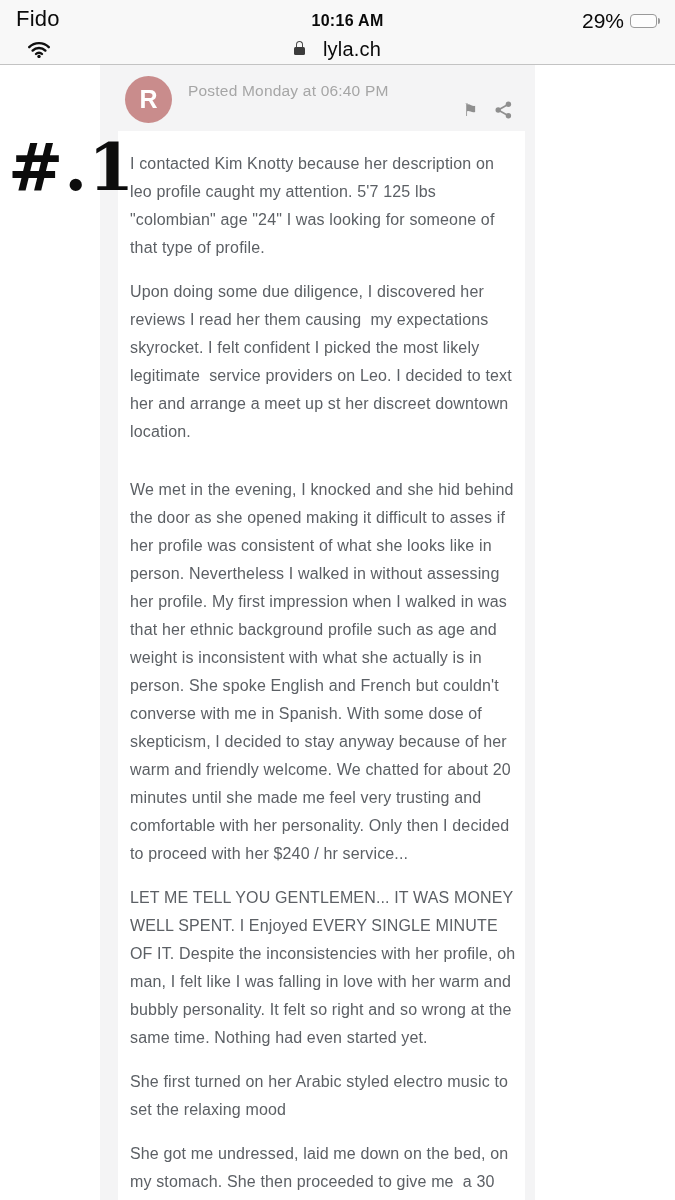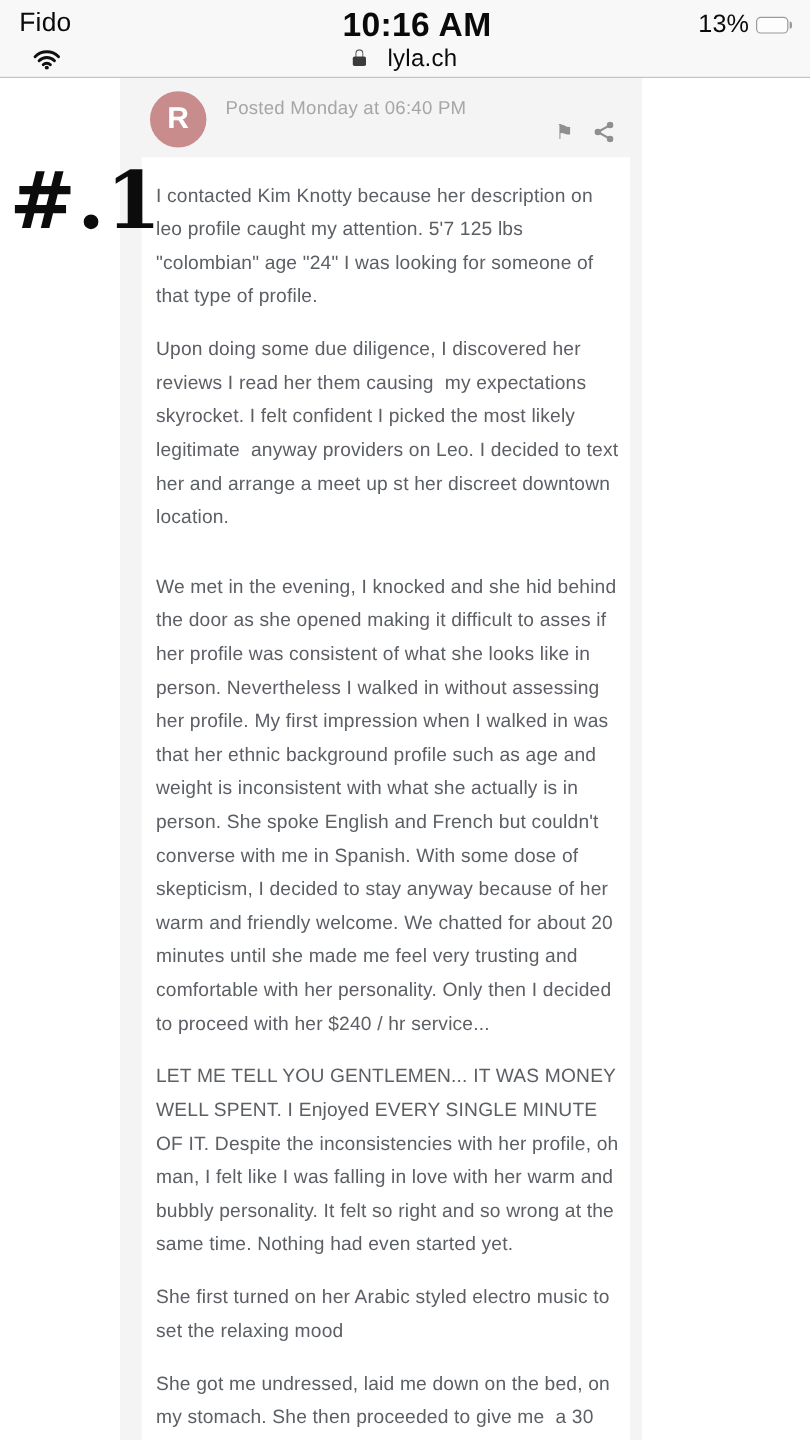--- a/index.html
+++ b/index.html
@@ -29,21 +29,21 @@
   .signal { display: flex; align-items: flex-end; gap: 2.5px; height: 14px; }
   .signal i { display: block; width: 4.5px; background: #101010; border-radius: 1px; }
   .signal i:nth-child(1){ height: 5px; }
   .signal i:nth-child(2){ height: 7.5px; }
   .signal i:nth-child(3){ height: 10px; }
   .signal i:nth-child(4){ height: 12.5px; }
   .carrier { font-size: 22px; color: #0a0a0a; letter-spacing: 0.2px; }
   .wifi { margin-left: 2px; margin-top: 2px; }
   .sb-time {
     position: absolute; left: 0; right: 0; text-align: center;
-    font-size: 28px; font-weight: 700; color: #0a0a0a; letter-spacing: 0.3px; padding-left: 20px;
+    font-size: 16px; font-weight: 700; color: #0a0a0a; letter-spacing: 0.3px; padding-left: 20px;
   }
   .sb-right { margin-left: auto; display: flex; align-items: center; gap: 6px; z-index: 2; }
   .batt-pct { font-size: 21px; color: #0a0a0a; }
   .battery { position: relative; width: 31px; height: 14px; display: flex; align-items: center; }
   .batt-shell {
     width: 27px; height: 13.5px;
     border: 1.5px solid #9a9a9a; border-radius: 4px;
     padding: 1.5px; background: #fdfdfd;
   }
   .batt-fill { width: 55%; height: 100%; background: #111; border-radius: 1.5px; }
@@ -135,21 +135,21 @@
       <span class="carrier">Fido</span>
       <svg class="wifi" width="24" height="17" viewBox="0 0 24 17">
         <path d="M2.2 6.2 A 13.8 13.8 0 0 1 21.8 6.2" fill="none" stroke="#101010" stroke-width="2.4" stroke-linecap="round"></path>
         <path d="M5.6 9.6 A 9 9 0 0 1 18.4 9.6" fill="none" stroke="#101010" stroke-width="2.4" stroke-linecap="round"></path>
         <path d="M9 13 A 4.2 4.2 0 0 1 15 13" fill="none" stroke="#101010" stroke-width="2.4" stroke-linecap="round"></path>
         <circle cx="12" cy="15.4" r="1.7" fill="#101010"></circle>
       </svg>
     </div>
     <div class="sb-time">10:16 AM</div>
     <div class="sb-right">
-      <span class="batt-pct">13%</span>
+      <span class="batt-pct">29%</span>
       <span class="battery">
         <span class="batt-shell"><span class="batt-fill"></span></span>
         <span class="batt-nub"></span>
       </span>
     </div>
   </div>
   <div class="urlbar">
     <span class="lock">
         <span class="shackle"></span>
         <span class="body"></span>
@@ -173,20 +173,20 @@
         <circle cx="13.4" cy="3.2" r="2.7" fill="#8f8f8f"></circle>
         <circle cx="13.4" cy="14.8" r="2.7" fill="#8f8f8f"></circle>
         <line x1="3.2" y1="9" x2="13.4" y2="3.2" stroke="#8f8f8f" stroke-width="1.7"></line>
         <line x1="3.2" y1="9" x2="13.4" y2="14.8" stroke="#8f8f8f" stroke-width="1.7"></line>
       </svg>
     </div>
   </div>
 
   <div class="post-body">
     <p>I contacted Kim Knotty because her description on leo profile caught my attention. 5'7 125 lbs "colombian" age "24" I was looking for someone of that type of profile.</p>
-    <p>Upon doing some due diligence, I discovered her reviews I read her them causing  my expectations skyrocket. I felt confident I picked the most likely legitimate  anyway providers on Leo. I decided to text her and arrange a meet up st her discreet downtown location.</p>
+    <p>Upon doing some due diligence, I discovered her reviews I read her them causing  my expectations skyrocket. I felt confident I picked the most likely legitimate  service providers on Leo. I decided to text her and arrange a meet up st her discreet downtown location.</p>
     <p class="gap-xl">We met in the evening, I knocked and she hid behind the door as she opened making it difficult to asses if her profile was consistent of what she looks like in person. Nevertheless I walked in without assessing her profile. My first impression when I walked in was that her ethnic background profile such as age and weight is inconsistent with what she actually is in person. She spoke English and French but couldn't converse with me in Spanish. With some dose of skepticism, I decided to stay anyway because of her warm and friendly welcome. We chatted for about 20 minutes until she made me feel very trusting and comfortable with her personality. Only then I decided to proceed with her $240 / hr service...</p>
     <p class="gap-lg">LET ME TELL YOU GENTLEMEN... IT WAS MONEY WELL SPENT. I Enjoyed EVERY SINGLE MINUTE OF IT. Despite the inconsistencies with her profile, oh man, I felt like I was falling in love with her warm and bubbly personality. It felt so right and so wrong at the same time. Nothing had even started yet.</p>
     <p>She first turned on her Arabic styled electro music to set the relaxing mood</p>
     <p class="gap-lg">She got me undressed, laid me down on the bed, on my stomach. She then proceeded to give me  a 30 minute MASSAGE FROM HEAVEN... OH MY GOD!!! My stress vanished. I hadn't even touched her yet.</p>
 
   </div>
 </div>
 
 </body></html>

